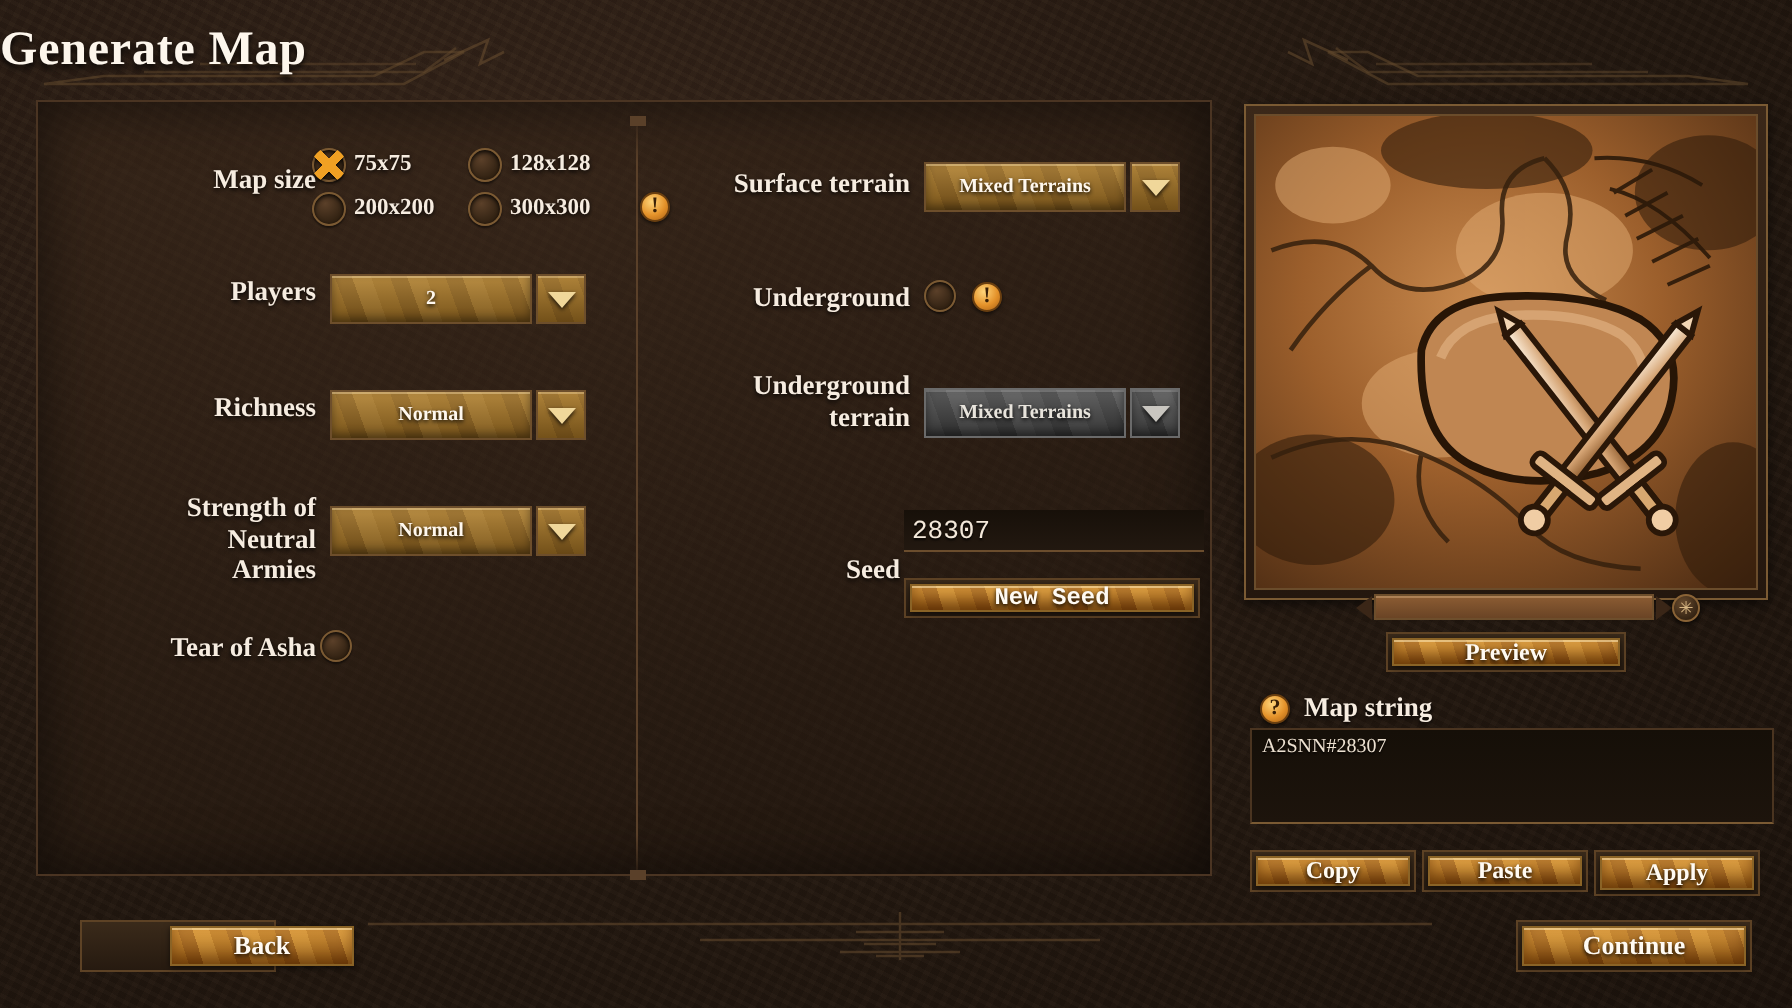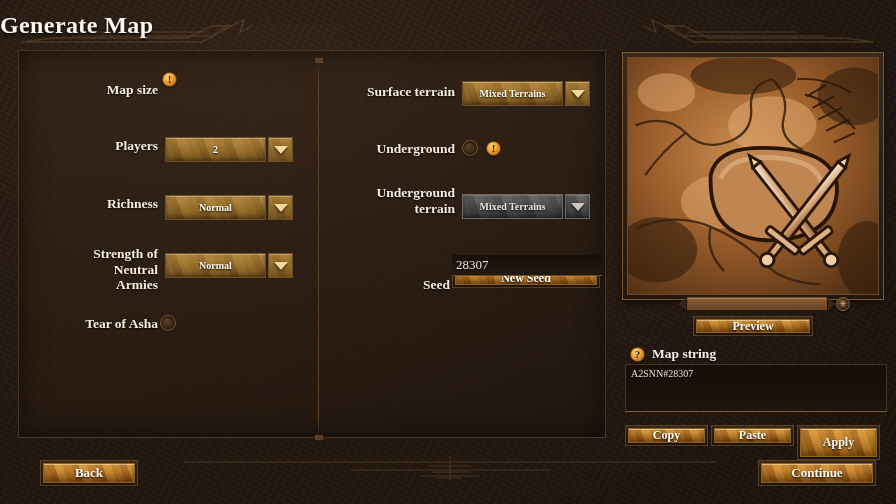--- a/index.html
+++ b/index.html
@@ -296,20 +296,38 @@
 
 <div class="title">Generate Map</div>
 
 <div class="main-panel"></div>
 <div class="col-divider"></div>
 
 <div class="row" style="left:88px; top:82px; width:70px; justify-content:flex-end;">
   <div class="lbl">Map size</div>
 </div>
 <div class="row" style="left:156px; top:72px;">
+  <div style="display:grid; grid-template-columns:72px 80px; grid-template-rows:20px 20px; align-items:center; gap:2px 6px;">
+    <div class="radio-item">
+      <span class="radio on"></span>
+      <span class="radio-label">75x75</span>
+    </div>
+    <div class="radio-item">
+      <span class="radio"></span>
+      <span class="radio-label">128x128</span>
+    </div>
+    <div class="radio-item">
+      <span class="radio"></span>
+      <span class="radio-label">200x200</span>
+    </div>
+    <div class="radio-item">
+      <span class="radio"></span>
+      <span class="radio-label">300x300</span>
+    </div>
+  </div>
   <span class="warn-icon" style="margin-left:6px; align-self:flex-end; margin-bottom:3px;">!</span>
 </div>
 
 <div class="row" style="left:78px; top:138px; width:80px; justify-content:flex-end;">
   <div class="lbl">Players</div>
 </div>
 <div class="row" style="left:165px; top:137px;">
   <div class="dd">
     <div class="dd-value">2</div>
     <div class="dd-arrow">
@@ -383,24 +401,24 @@
     <div class="dd-value">Mixed Terrains</div>
     <div class="dd-arrow">
       <span class="chev"></span>
     </div>
   </div>
 </div>
 
 <div class="row" style="left:390px; top:257px; width:60px; justify-content:flex-end;margin-top:20px;">
   <div class="lbl">Seed</div>
 </div>
-<div class="row" style="left:452px; top:255px;">
+<div class="row" style="left:452px; top:255px;font-family:Liberation Mono, monospace;">
   <div class="seed-input">28307</div>
 </div>
-<div class="btn-outer layer" style="left:452px; top:268px; width:148px; height:20px;">
+<div class="btn-outer layer" style="left:452px; top:289px; width:148px; height:20px;font-family:Liberation Mono, monospace;">
   <div class="btn" style="width:100%; height:100%; font-size:12px;">New Seed</div>
 </div>
 
 <div class="preview-frame">
   <div class="preview-inner">
     <svg class="map-svg" viewBox="0 0 260 246" preserveAspectRatio="none">
       <defs>
         <radialGradient id="terr" cx="45%" cy="40%" r="80%">
           <stop offset="0%" stop-color="#c98a4e"></stop>
           <stop offset="45%" stop-color="#9c5f2c"></stop>
@@ -483,32 +501,32 @@
   <span class="t">Map string</span>
 </div>
 <div class="map-string-box">A2SNN#28307</div>
 
 <div class="btn-outer layer" style="left:625px; top:425px; width:83px; height:21px;">
   <div class="btn" style="width:100%; height:100%; font-size:12px;text-align:center;">Copy</div>
 </div>
 <div class="btn-outer layer" style="left:711px; top:425px; width:83px; height:21px;">
   <div class="btn" style="width:100%; height:100%; font-size:12px;">Paste</div>
 </div>
-<div class="btn-outer layer" style="left:797px; top:425px; width:83px; height:35px;">
+<div class="btn-outer layer" style="left:797px; top:425px; width:83px; height:23px;">
   <div class="btn" style="width:100%; height:100%; font-size:12px;">Apply</div>
 </div>
 
 <svg class="bottom-orn" viewBox="0 0 540 34" preserveAspectRatio="none">
   <g fill="none" stroke="#5e452b" stroke-width="1.2" opacity=".8">
     <path d="M4 12 L536 12"></path>
     <path d="M170 20 L370 20"></path>
     <path d="M240 26 L300 26"></path>
     <path d="M270 6 L270 30"></path>
     <path d="M248 16 L292 16 M252 22 L288 22 M258 28 L282 28"></path>
   </g>
 </svg>
 
 <div class="btn-outer layer" style="left:40px; top:460px; width:98px; height:26px;">
-  <div class="btn" style="width:100%; height:100%; font-size:13px;">Back</div>
+  <div class="btn" style="width:100%; height:100%; font-size:13px;margin-left:42px;">Back</div>
 </div>
 <div class="btn-outer layer" style="left:758px; top:460px; width:118px; height:26px;">
   <div class="btn" style="width:100%; height:100%; font-size:13px;">Continue</div>
 </div>
 
 </body></html>

